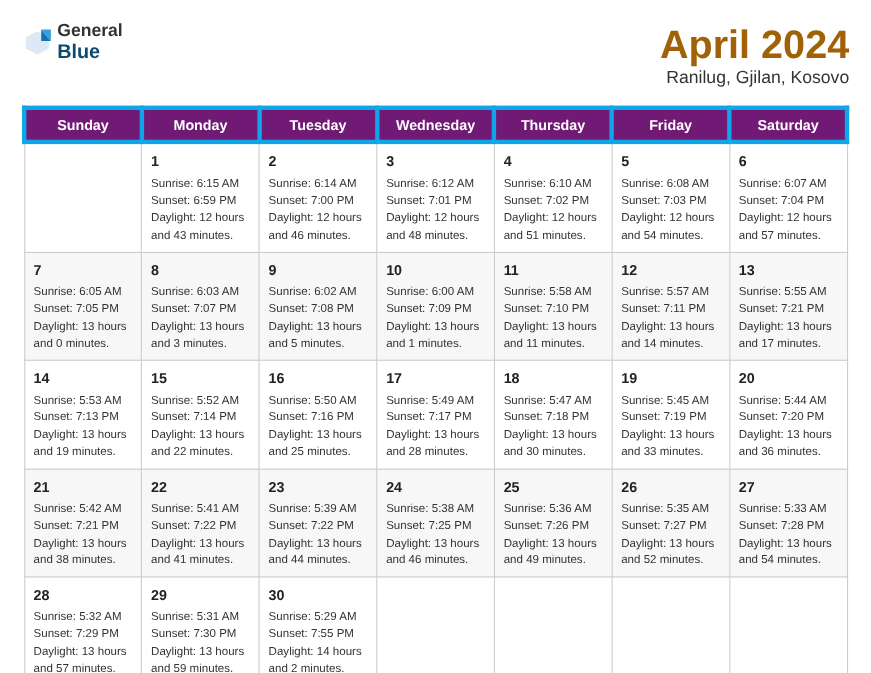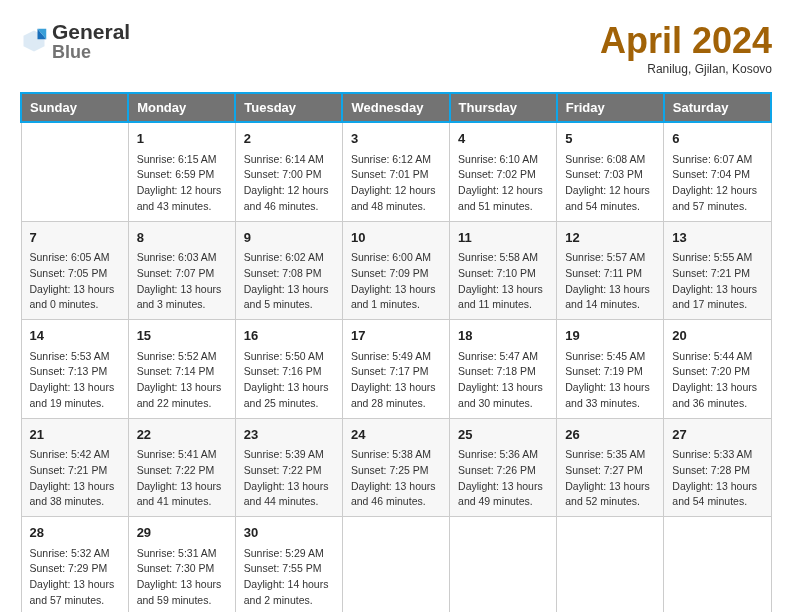--- a/index.html
+++ b/index.html
@@ -20,57 +20,57 @@
       display: flex;
       align-items: center;
       gap: 4px;
     }
     .logo-text {
       display: flex;
       flex-direction: column;
       line-height: 1.1;
     }
     .logo-general {
-      font-size: 21px;
+      font-size: 16px;
       font-weight: bold;
       color: #333;
     }
     .logo-blue {
       font-size: 18px;
       font-weight: bold;
-      color: #737373;
+      color: #0c4a6e;
     }
     .logo-icon {
       width: 28px;
       height: 28px;
     }
     .title-block {
       text-align: right;
     }
     .main-title {
       font-size: 36px;
       font-weight: bold;
       color: #a16207;
     }
     .subtitle {
-      font-size: 12px;
+      font-size: 16px;
       color: #333;
     }
     .calendar {
       width: 100%;
       border-collapse: collapse;
       border: 1px solid #ccc;
     }
     .calendar th {
-      background-color: #737373;
+      background-color: #701a75;
       color: #fff;
       padding: 6px 8px;
       font-size: 13px;
-      text-align: left;
-      border: 2px solid #0ea5e9;
+      text-align: center;
+      border: 4px solid #0ea5e9;
     }
     .calendar td {
       vertical-align: top;
       padding: 6px 8px;
       border: 1px solid #ccc;
       font-size: 10.5px;
       color: #333;
       min-width: 100px;
       width: 14.28%;
       line-height: 1.5;

